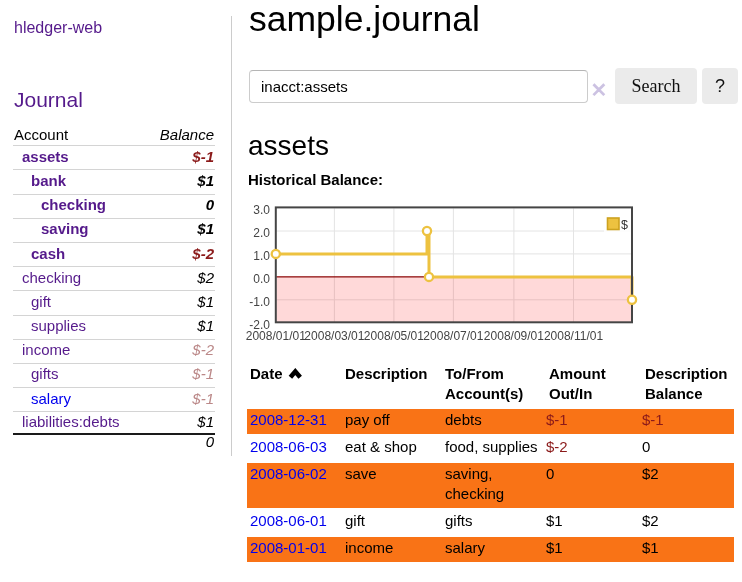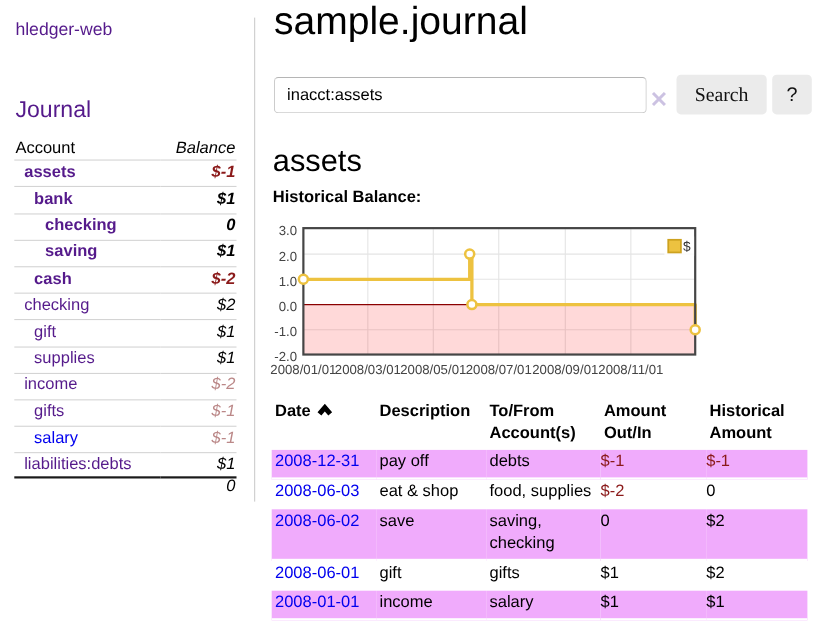--- a/index.html
+++ b/index.html
@@ -27,21 +27,21 @@
 h2{position:absolute;left:248px;top:130px;font-size:28px;font-weight:normal;margin:0;color:#000;}
 #hb{position:absolute;left:248px;top:171px;font-size:15px;font-weight:bold;color:#000;}
 #chart{position:absolute;left:240px;top:198px;}
 #txns{position:absolute;left:247px;top:363px;width:487px;border-collapse:separate;border-spacing:0;font-size:15px;table-layout:fixed;}
 #txns th{font-weight:bold;text-align:left;vertical-align:top;padding:1px 0 5px 3px;line-height:20px;}
 #txns th.r,#txns td.r{}
 #txns td{padding:1px 0 4px 3px;line-height:20px;vertical-align:top;border-bottom:2px solid #fff;}
 #txns td.r{padding-left:0;}
 #txns td.p4{padding-right:2px;}
 #txns th.p4{padding-right:2px;}
-#txns tr.g td{background:#f0abfc;}
+#txns tr.g td{background:#f97316;}
 </style>
 </head>
 <body>
 <div id="side">
 <a class="purp" style="position:absolute;left:14px;top:3px;font-size:16px;">hledger-web</a>
 <a class="purp" style="position:absolute;left:14px;top:72px;font-size:21px;">Journal</a>
 <table id="acct">
 <tbody>
         <tr class="hd">
           <td style="padding-left:1px;">Account</td>
@@ -161,21 +161,21 @@
         <col style="width:92px">
       </colgroup>
 <tbody>
         <tr>
           <th>Date <svg width="17" height="12" viewBox="0 0 17 12" style="vertical-align:-1px;">
               <path d="M3.4,9.2 L8.3,3.5 L13.2,9.2" fill="none" stroke="#000" stroke-width="4.6" stroke-linecap="butt" stroke-linejoin="miter"></path>
             </svg></th>
           <th>Description</th>
           <th>To/From Account(s)</th>
           <th class="r">Amount Out/In</th>
-          <th class="r p4">Historical Amount</th>
+          <th class="r p4">Description Balance</th>
         </tr>
 <tr class="g">
           <td><a class="blue">2008-12-31</a></td>
           <td>pay off</td>
           <td>debts</td>
           <td class="r neg">$-1</td>
           <td class="r neg p4">$-1</td>
         </tr>
 <tr>
           <td><a class="blue">2008-06-03</a></td>

